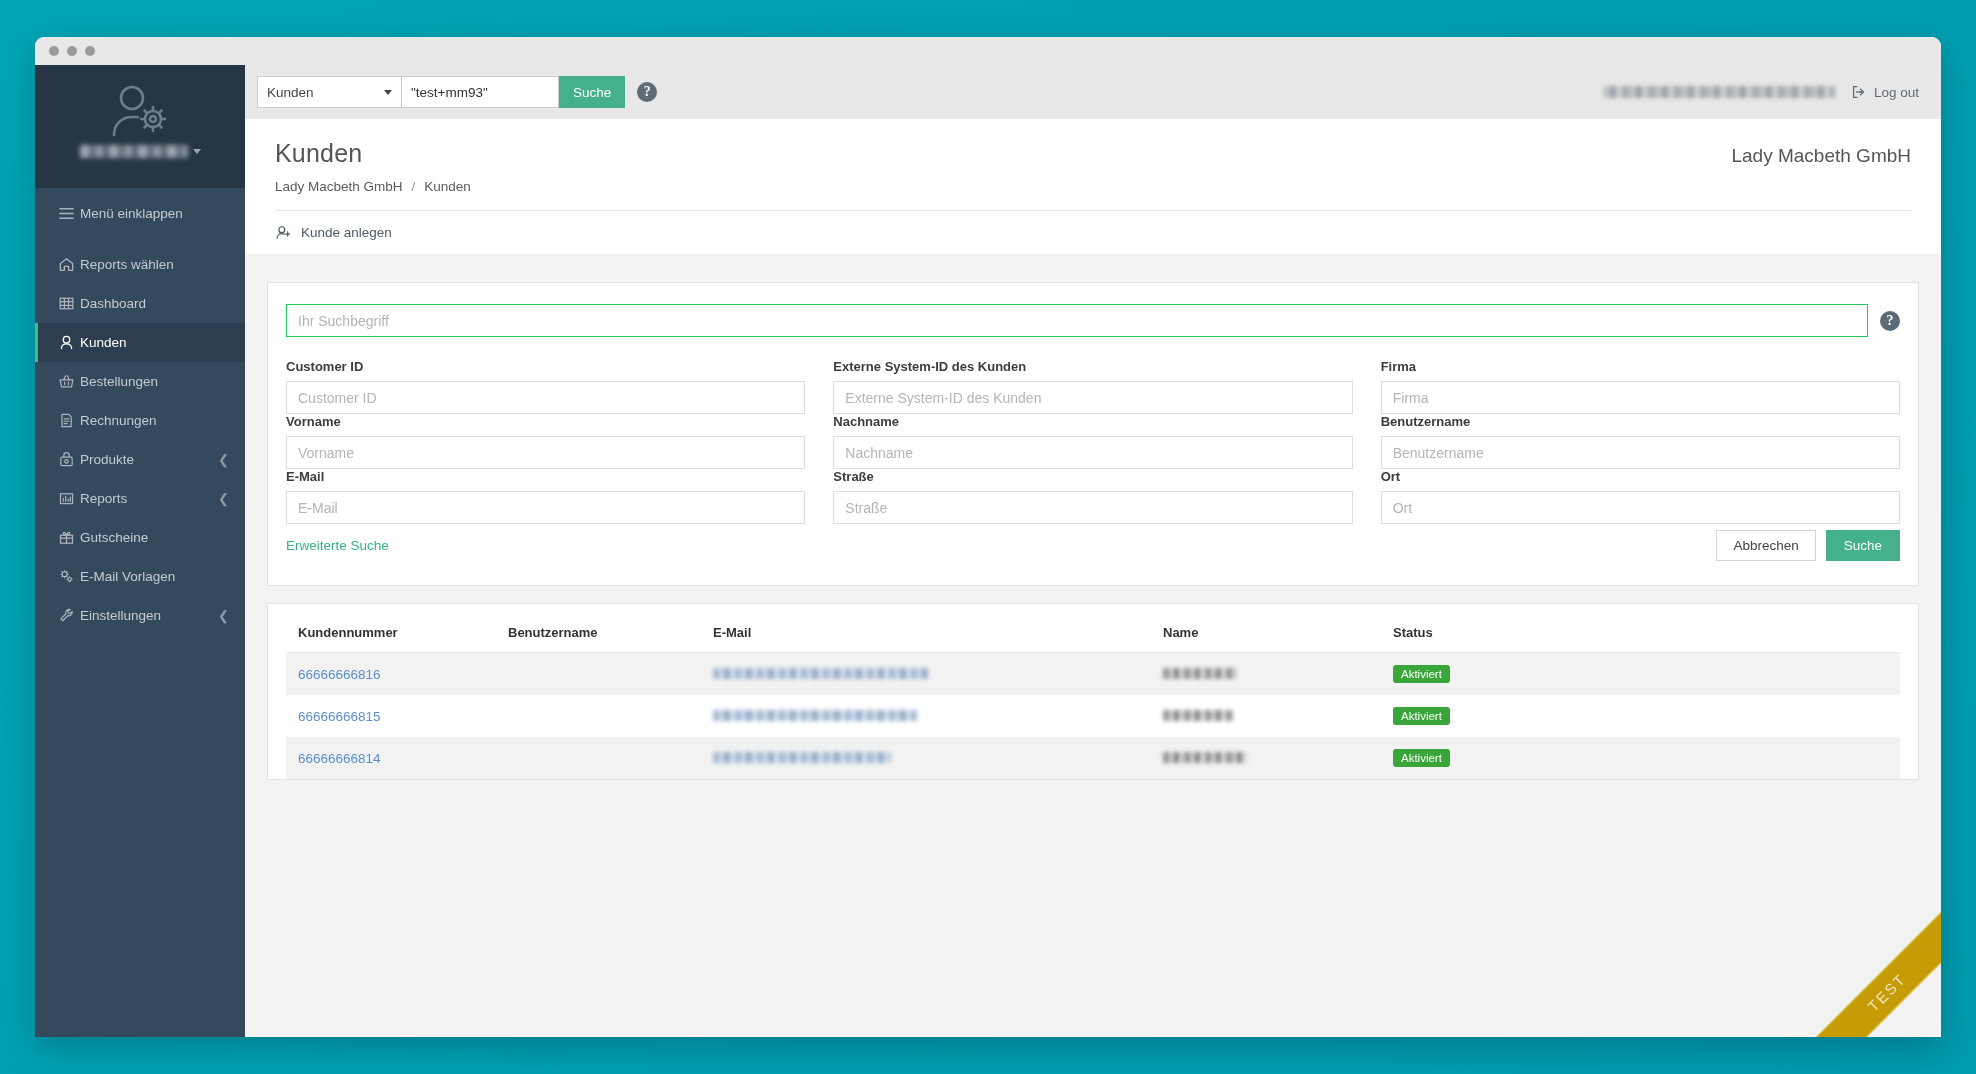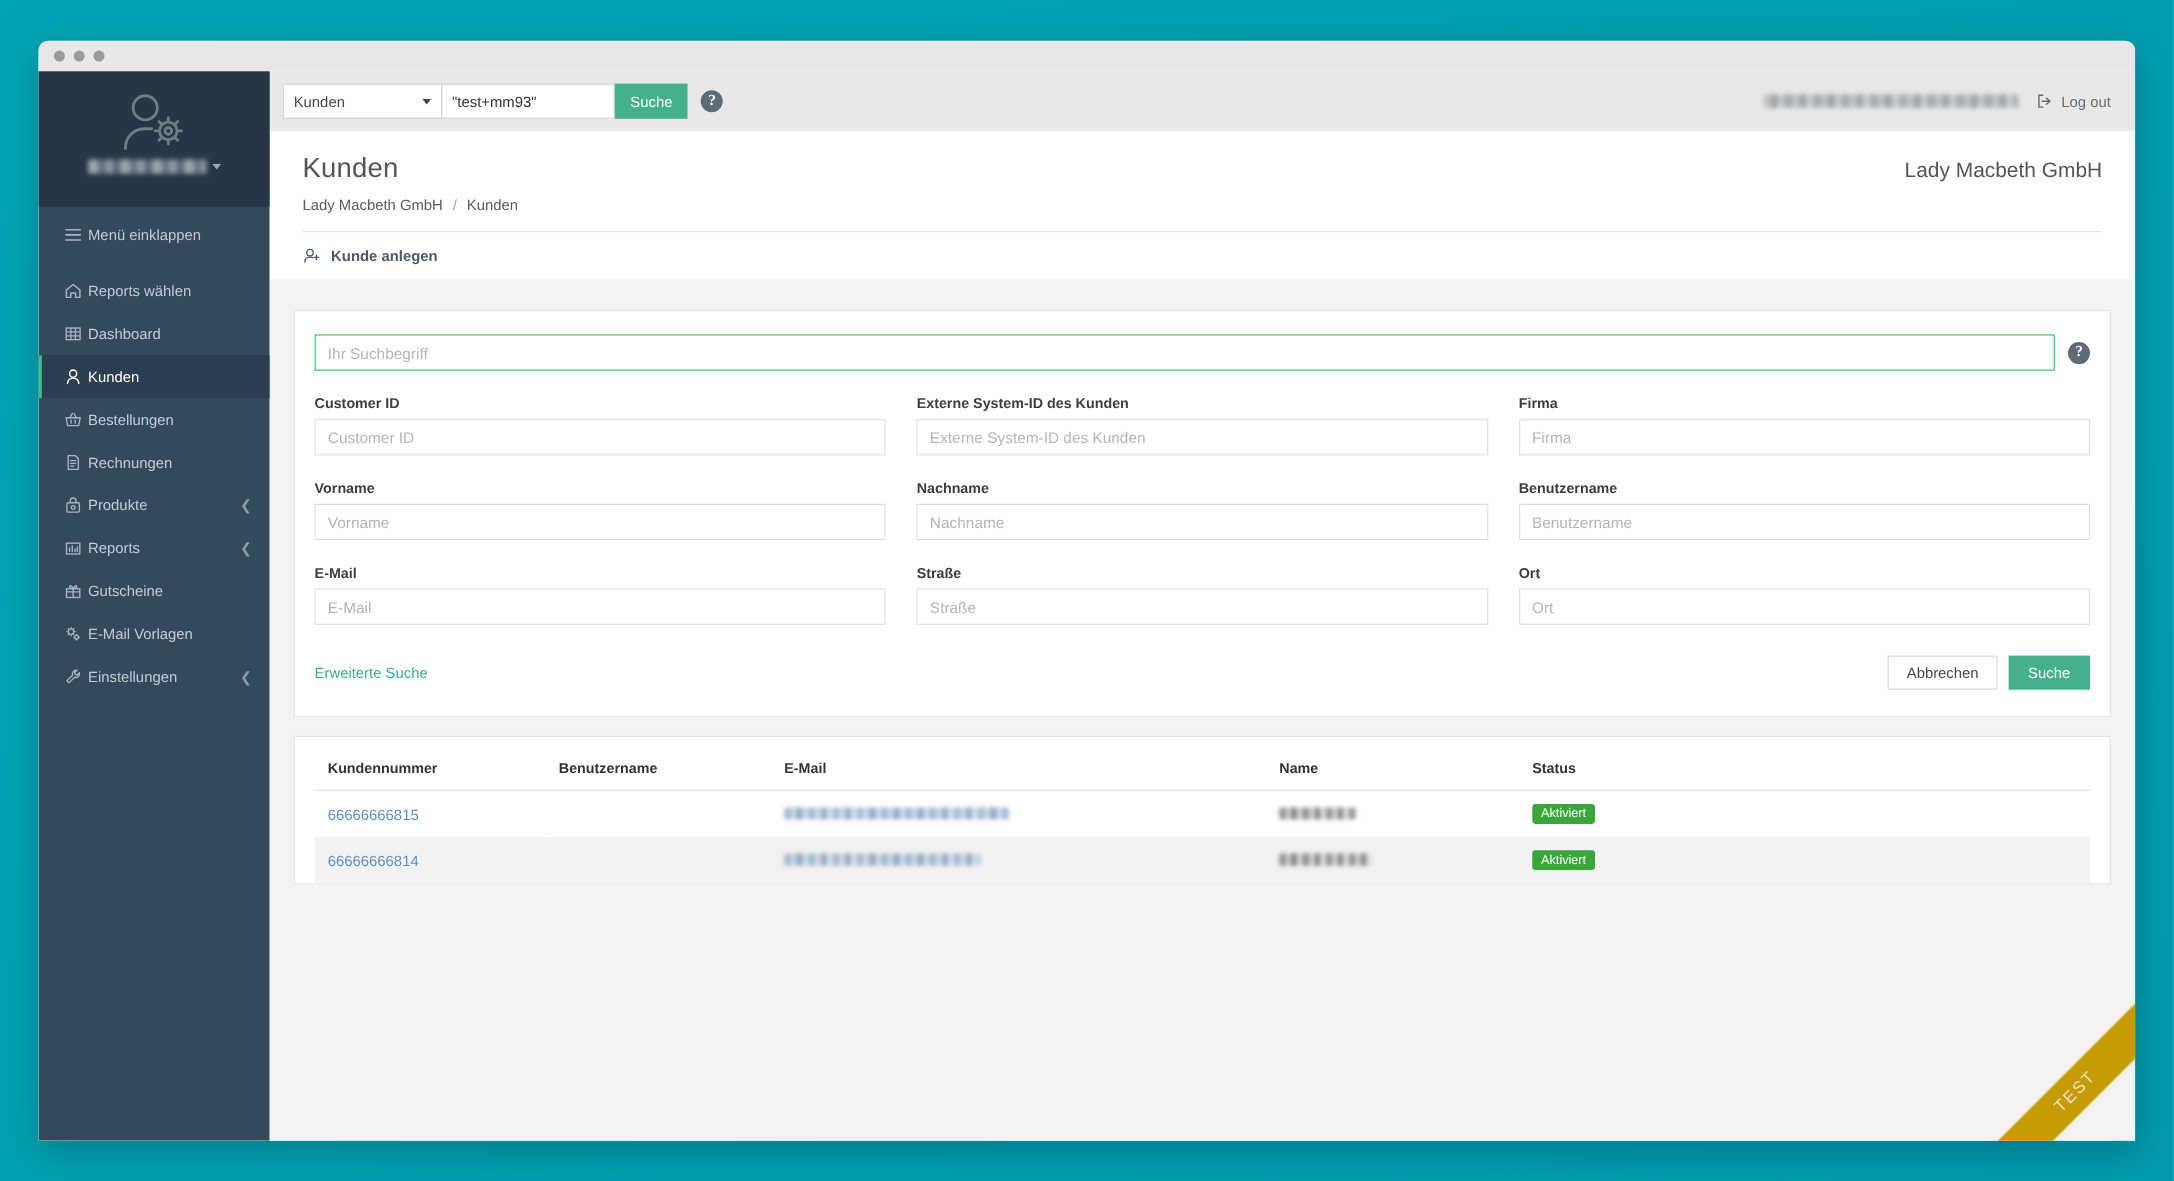--- a/index.html
+++ b/index.html
@@ -102,36 +102,36 @@
   .page-head { background: #fff; padding: 20px 30px 0 30px; }
   .page-head-row { display: flex; align-items: flex-start; }
   .page-title { font-size: 25px; color: #555; font-weight: normal; letter-spacing: .2px; }
   .company-name { margin-left: auto; font-size: 19px; color: #555; padding-top: 6px; }
   .breadcrumb { margin-top: 11px; font-size: 13.5px; color: #5b5b5b; display: flex; gap: 9px; }
   .breadcrumb .sep { color: #9a9a9a; }
   .action-bar {
     border-top: 1px solid #e6e6e6; margin-top: 16px;
     display: flex; align-items: center; height: 44px;
   }
-  .action-link { display: flex; align-items: center; gap: 9px; font-size: 13.5px; color: #4d5b67; cursor: pointer; font-weight: bold; }
+  .action-link { display: flex; align-items: center; gap: 9px; font-size: 13.5px; color: #4d5b67; cursor: pointer; }
 
   .content { padding: 28px 22px 0 22px; flex: 1; overflow: hidden; }
 
   .card { background: #fff; border: 1px solid #e3e3e3; }
   .card-pad { padding: 21px 18px 24px 18px; }
 
   .top-search-row { display: flex; align-items: center; gap: 12px; }
   .big-input {
     flex: 1; height: 33px; border: 1px solid #22c55e; padding: 0 11px;
     font-size: 14px; color: #333; font-family: inherit; outline: none; background: #fff;
   }
   .big-input::placeholder { color: #b5b5b5; }
 
   .grid3 { display: grid; grid-template-columns: repeat(3, 1fr); column-gap: 28px; row-gap: 0; margin-top: 22px; }
-  .field { margin-bottom: 22px; }
+  .field { }
   .field label { display: block; font-size: 13px; font-weight: bold; color: #3d3d3d; margin-bottom: 7px; }
   .field input {
     width: 100%; height: 33px; border: 1px solid #ddd; padding: 0 11px;
     font-size: 14px; color: #333; font-family: inherit; outline: none; background: #fff;
   }
   .field input::placeholder { color: #b5b5b5; }
 
   .form-footer { display: flex; align-items: center; margin-top: 6px; }
   .link-green { color: #3aaf87; font-size: 13.5px; cursor: pointer; }
   .footer-btns { margin-left: auto; display: flex; gap: 10px; }
@@ -422,20 +422,27 @@
               <thead>
                 <tr>
                   <th class="col-knr">Kundennummer</th>
                   <th class="col-user">Benutzername</th>
                   <th class="col-mail">E-Mail</th>
                   <th class="col-name">Name</th>
                   <th>Status</th>
                 </tr>
               </thead>
               <tbody>
+                <tr class="odd">
+                  <td><span class="knr">66666666816</span></td>
+                  <td></td>
+                  <td><span class="blur-email" style="width:215px"></span></td>
+                  <td><span class="blur-name" style="width:74px"></span></td>
+                  <td><span class="badge">Aktiviert</span></td>
+                </tr>
                 <tr>
                   <td><span class="knr">66666666815</span></td>
                   <td></td>
                   <td><span class="blur-email" style="width:204px"></span></td>
                   <td><span class="blur-name" style="width:70px"></span></td>
                   <td><span class="badge">Aktiviert</span></td>
                 </tr>
                 <tr class="odd">
                   <td><span class="knr">66666666814</span></td>
                   <td></td>

